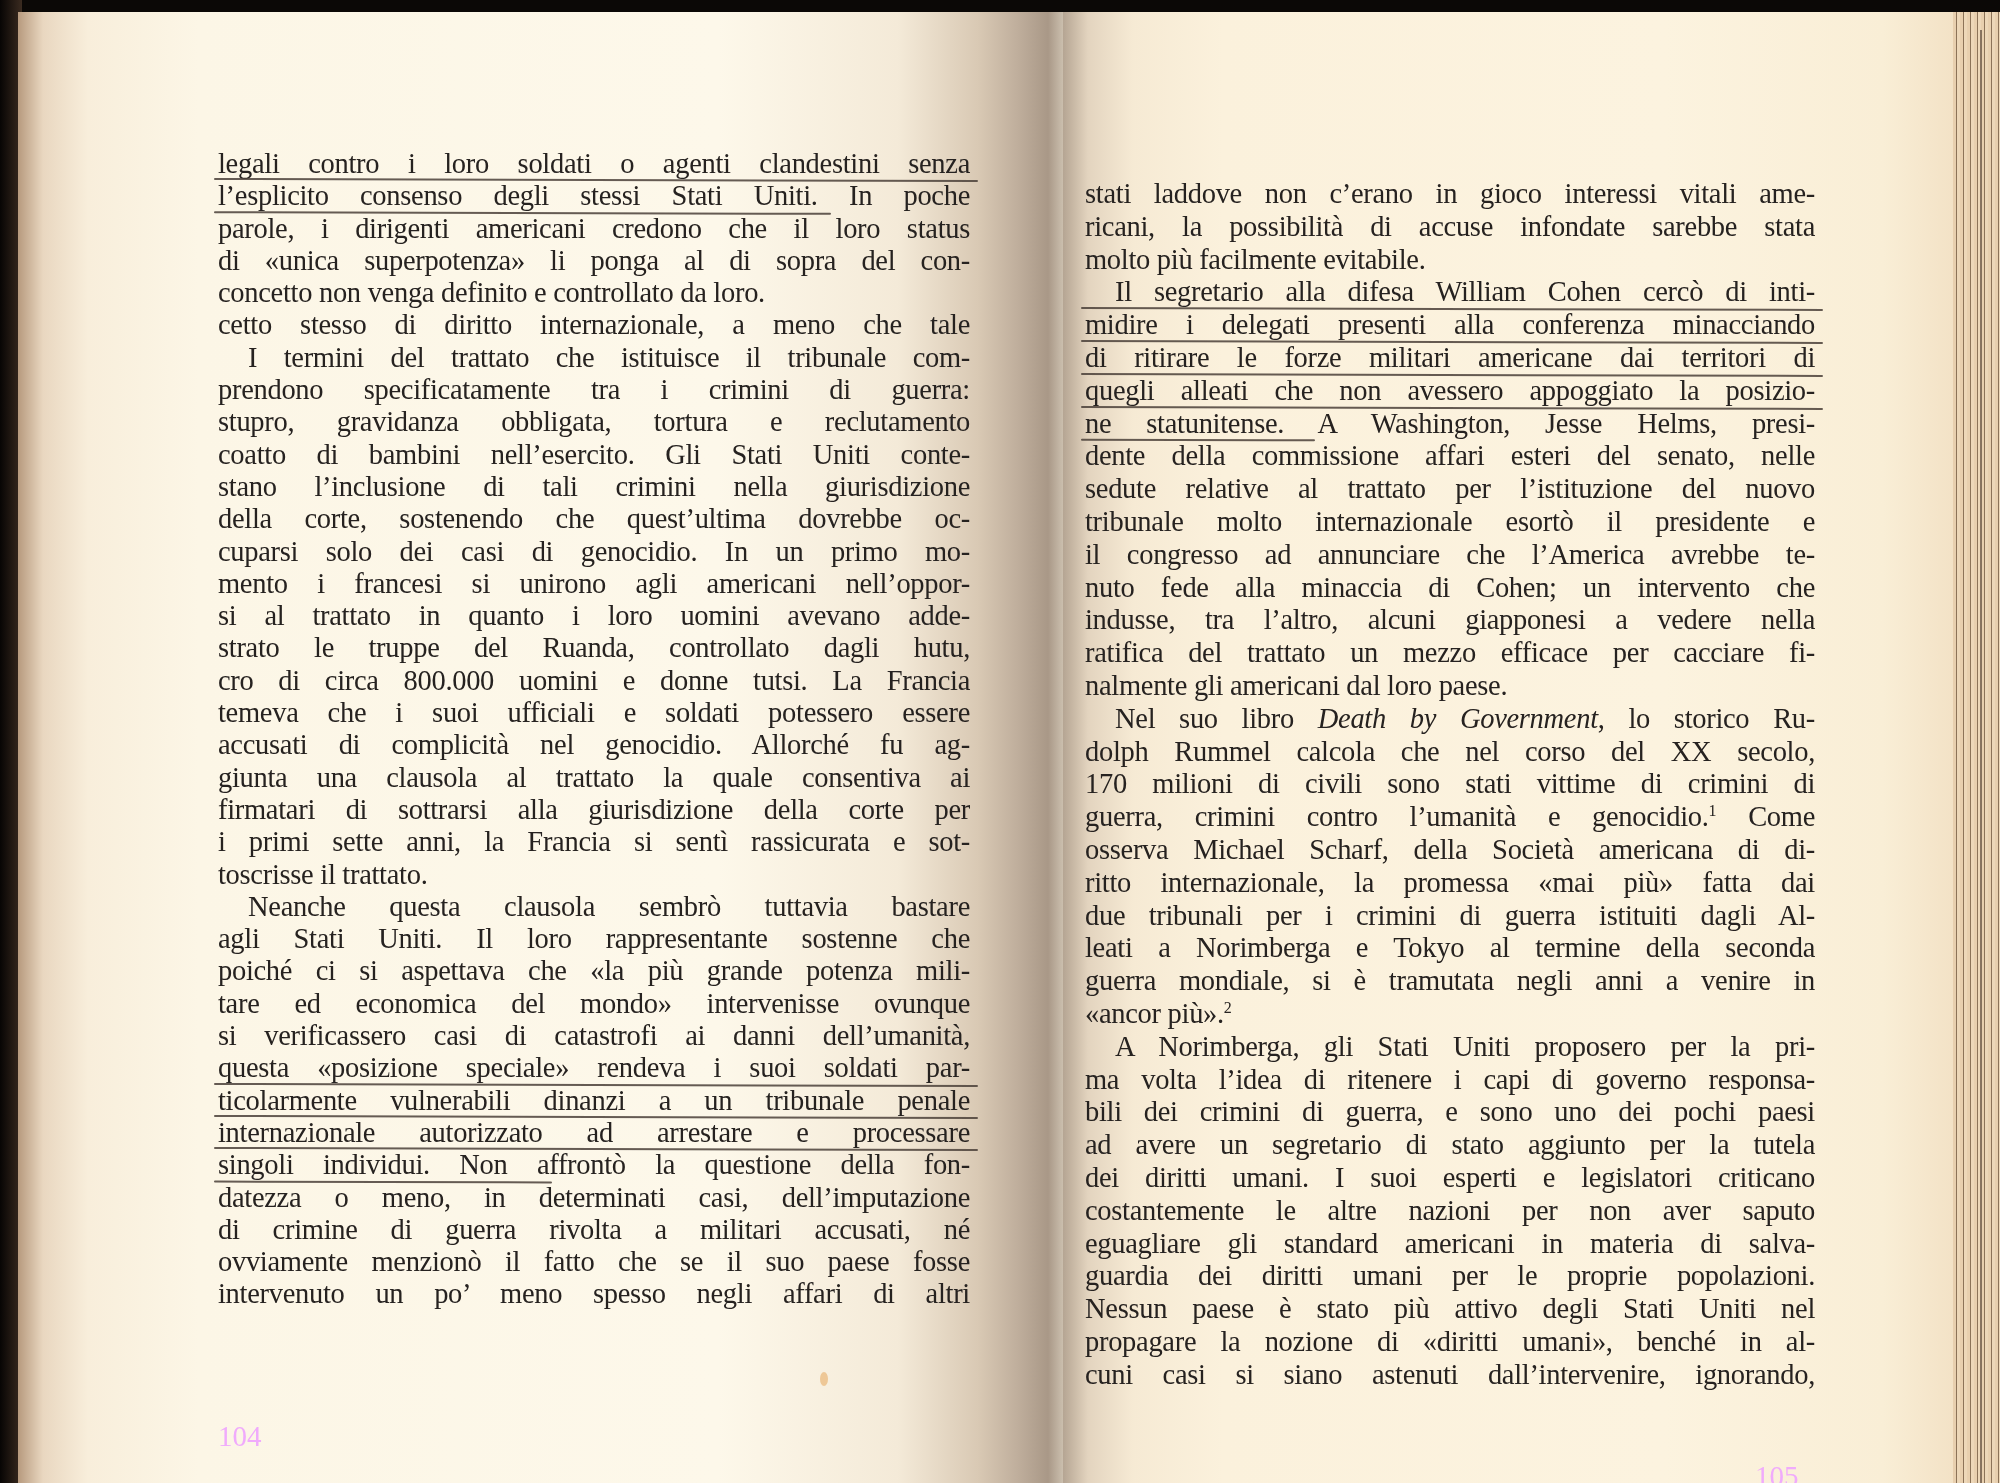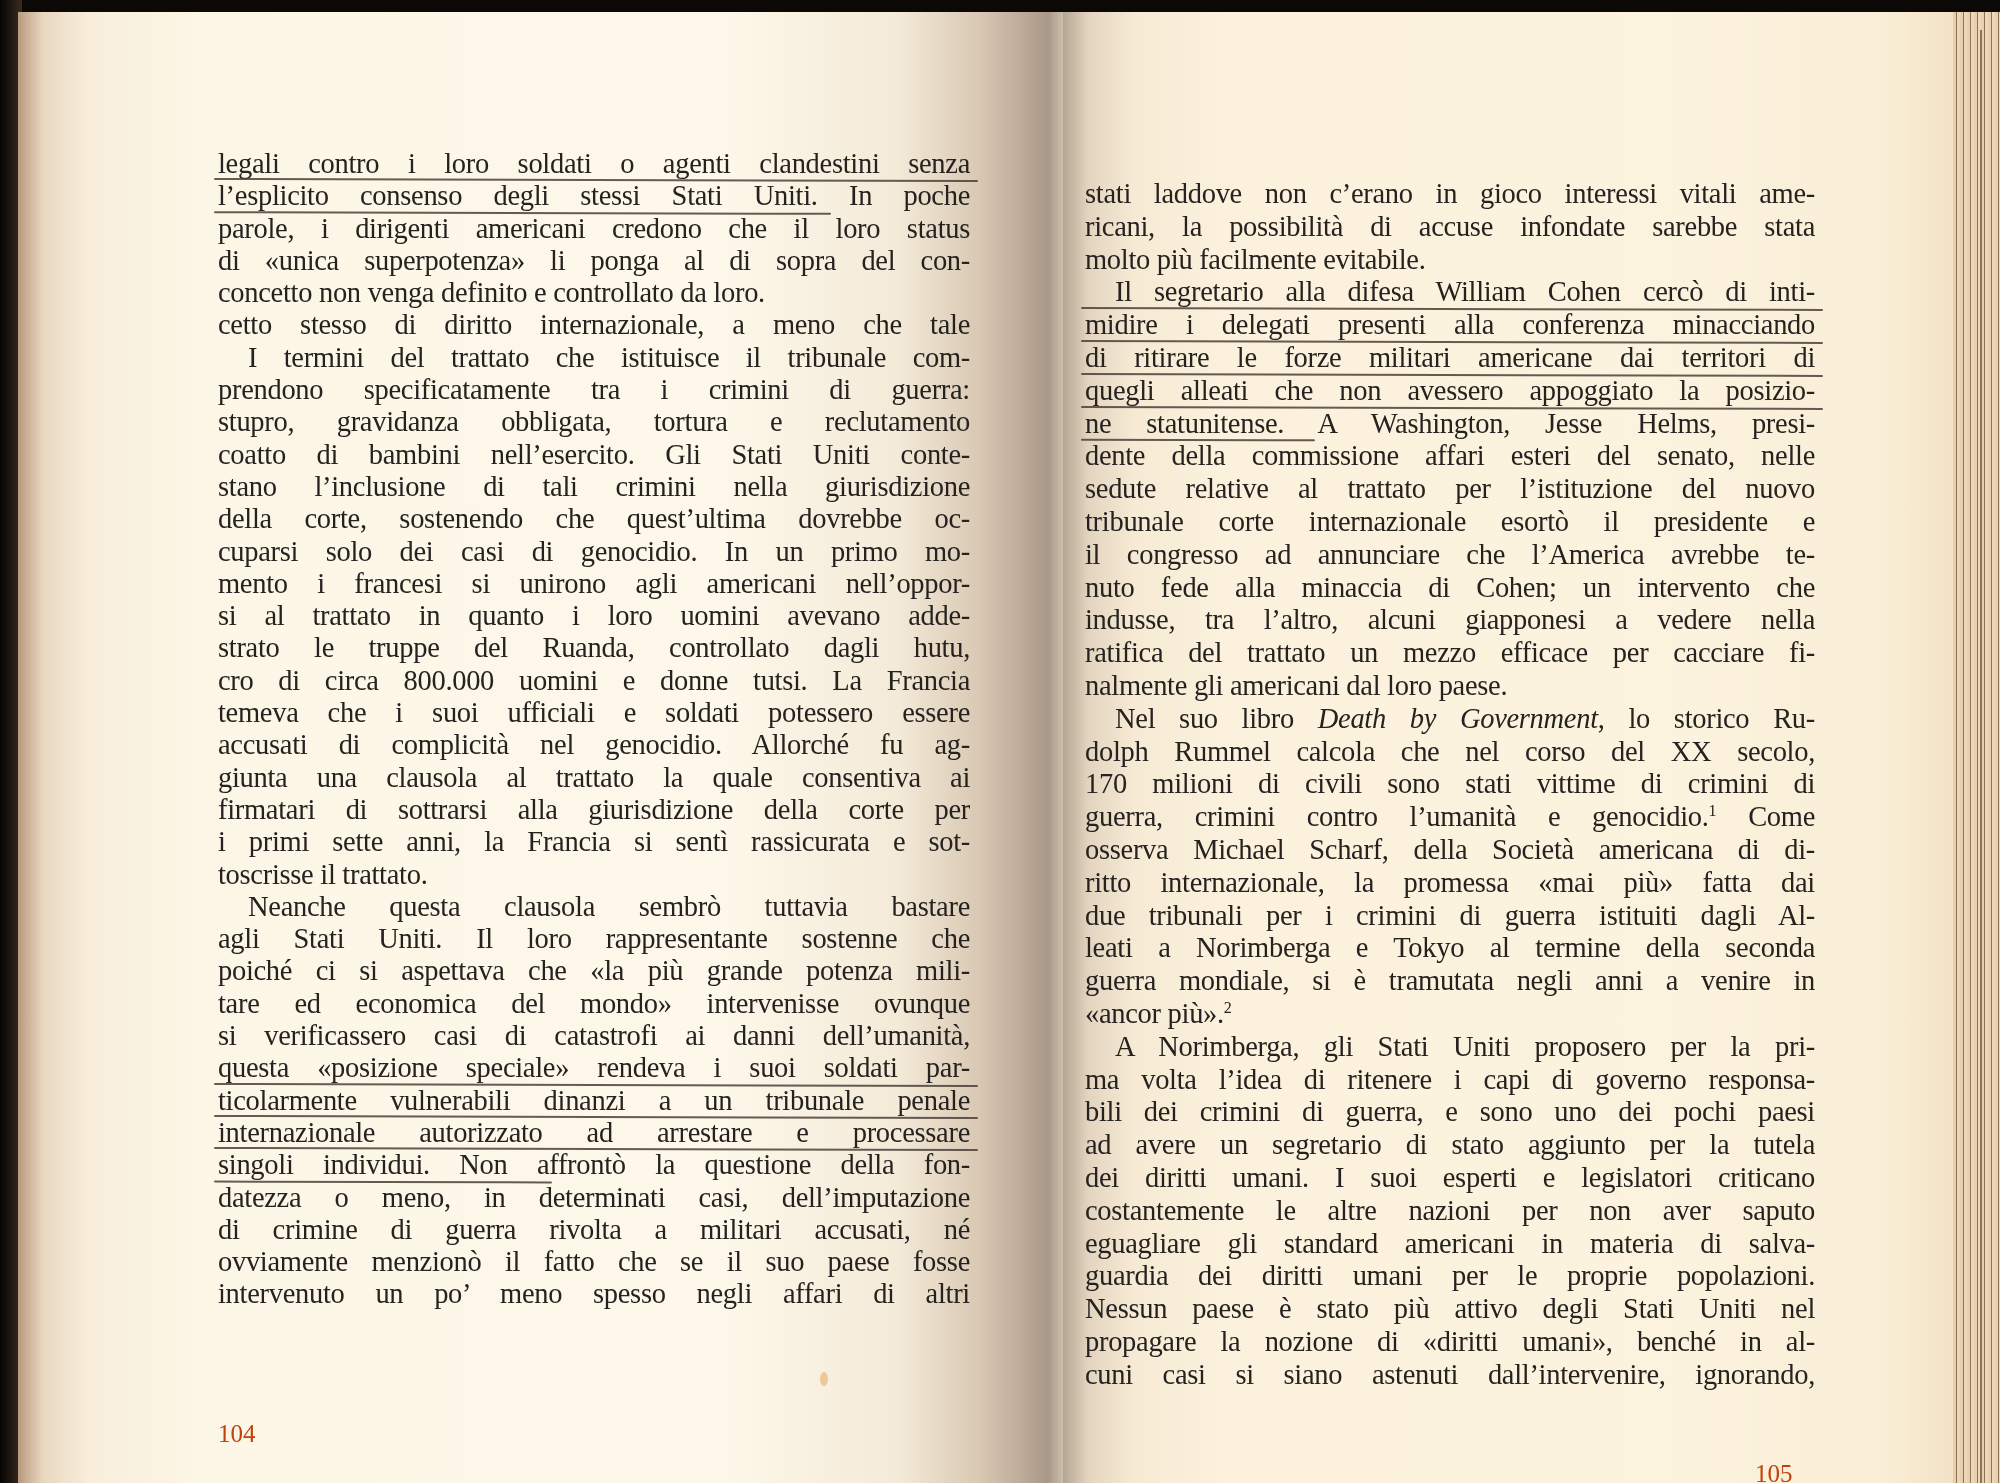--- a/index.html
+++ b/index.html
@@ -44,21 +44,21 @@
   }
   .col-right .line { height:32.8px; line-height:32.8px; }
   .line.indent { padding-left:30px; }
   .line.last { text-align-last:left; }
   .line.hl::after {
     content:""; position:absolute; left:-4px; right:-8px; bottom:-1px; height:2px;
     background:#4a4038; border-radius:2px; transform:rotate(0.15deg); opacity:.85;
   }
   .line.hl-partial::after { right:auto; width:var(--w,50%); }
   .pagenum {
-    position:absolute; font-size:25px; color:#c2410c;
+    position:absolute; font-size:29px; color:#f0abfc;
   }
   .pn-left { left:218px; top:1420px; }
   .pn-right { left:1755px; top:1460px; }
   .stain { position:absolute; left:820px; top:1372px; width:8px; height:14px; border-radius:50%; background:#e9b777; opacity:.7; }
   em { font-style:italic; }
   sup { font-size:16px; line-height:0; }
 </style>
 </head>
 <body>
 
@@ -113,21 +113,21 @@
       <span class="line">stati laddove non c’erano in gioco interessi vitali ame-</span>
       <span class="line">ricani, la possibilità di accuse infondate sarebbe stata</span>
       <span class="line last">molto più facilmente evitabile.</span>
       <span class="line indent hl">Il segretario alla difesa William Cohen cercò di inti-</span>
       <span class="line hl">midire i delegati presenti alla conferenza minacciando</span>
       <span class="line hl">di ritirare le forze militari americane dai territori di</span>
       <span class="line hl">quegli alleati che non avessero appoggiato la posizio-</span>
       <span class="line hl hl-partial" style="--w: 32%;">ne statunitense. A Washington, Jesse Helms, presi-</span>
       <span class="line">dente della commissione affari esteri del senato, nelle</span>
       <span class="line">sedute relative al trattato per l’istituzione del nuovo</span>
-      <span class="line">tribunale corte internazionale esortò il presidente e</span>
+      <span class="line">tribunale molto internazionale esortò il presidente e</span>
       <span class="line">il congresso ad annunciare che l’America avrebbe te-</span>
       <span class="line">nuto fede alla minaccia di Cohen; un intervento che</span>
       <span class="line">indusse, tra l’altro, alcuni giapponesi a vedere nella</span>
       <span class="line">ratifica del trattato un mezzo efficace per cacciare fi-</span>
       <span class="line last">nalmente gli americani dal loro paese.</span>
       <span class="line indent"><span>Nel suo libro </span><em>Death by Government</em><span>, lo storico Ru-</span></span>
       <span class="line">dolph Rummel calcola che nel corso del XX secolo,</span>
       <span class="line">170 milioni di civili sono stati vittime di crimini di</span>
       <span class="line"><span>guerra, crimini contro l’umanità e genocidio.</span><sup>1</sup><span> Come</span></span>
       <span class="line">osserva Michael Scharf, della Società americana di di-</span>

